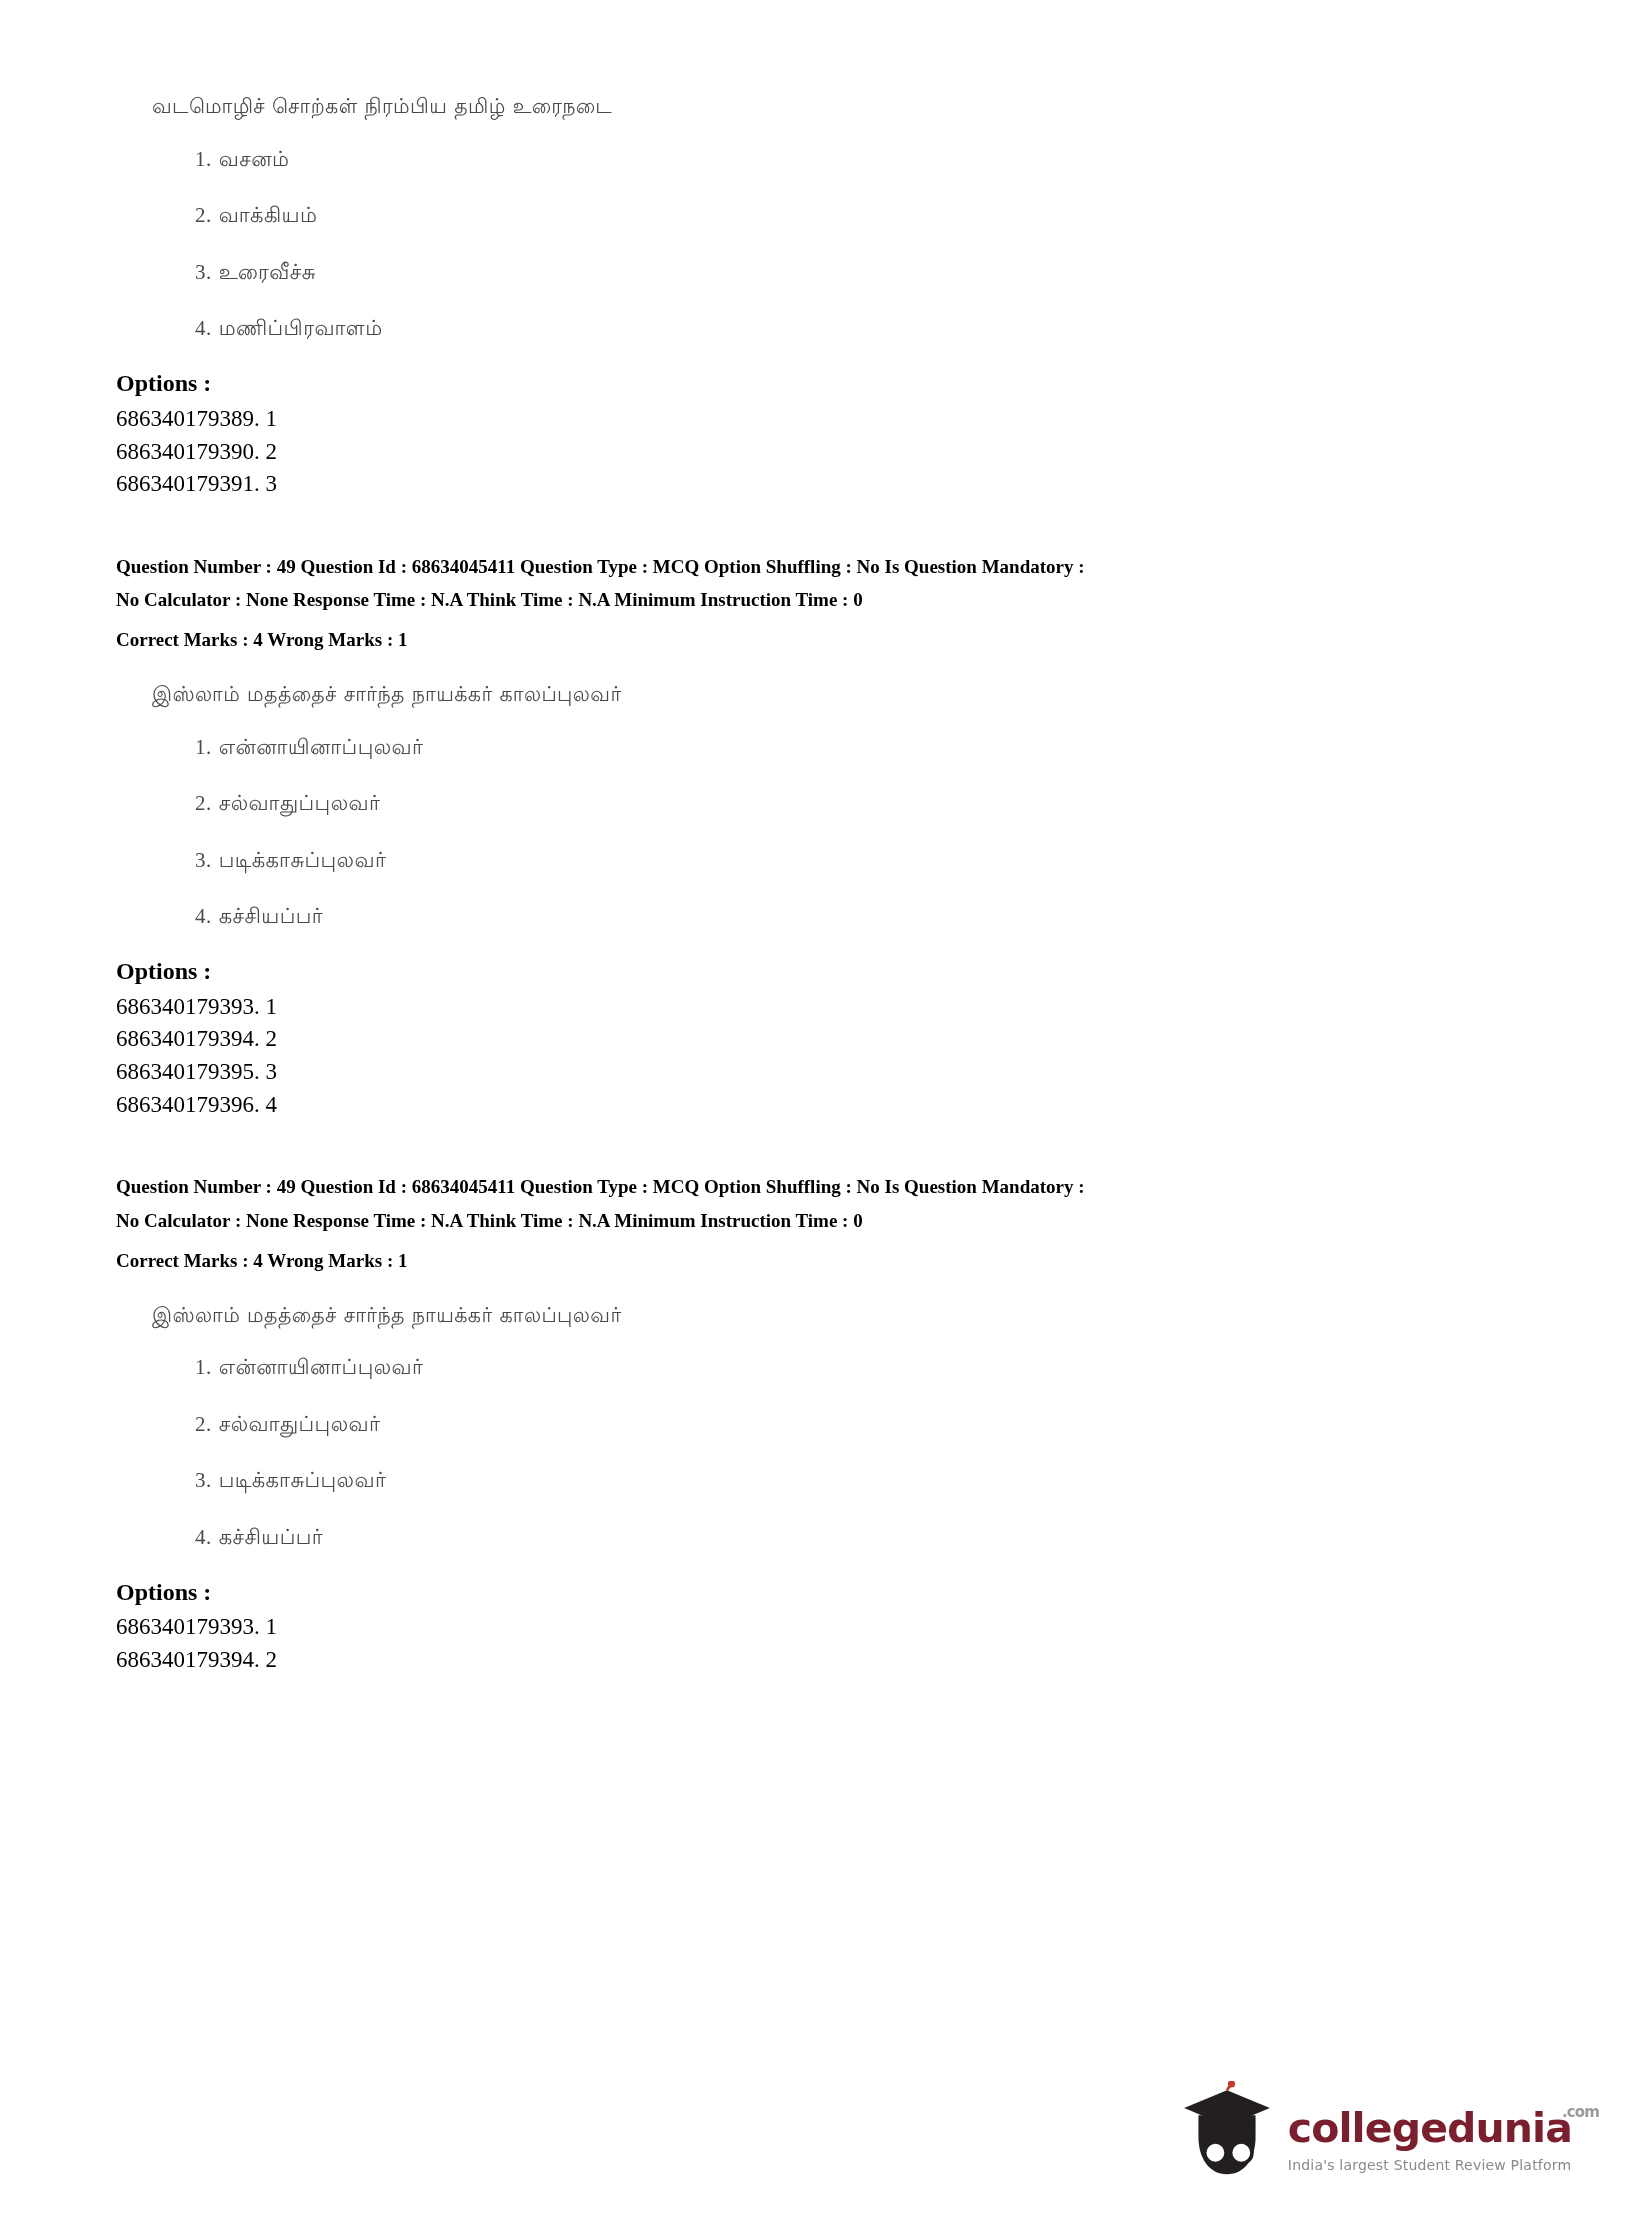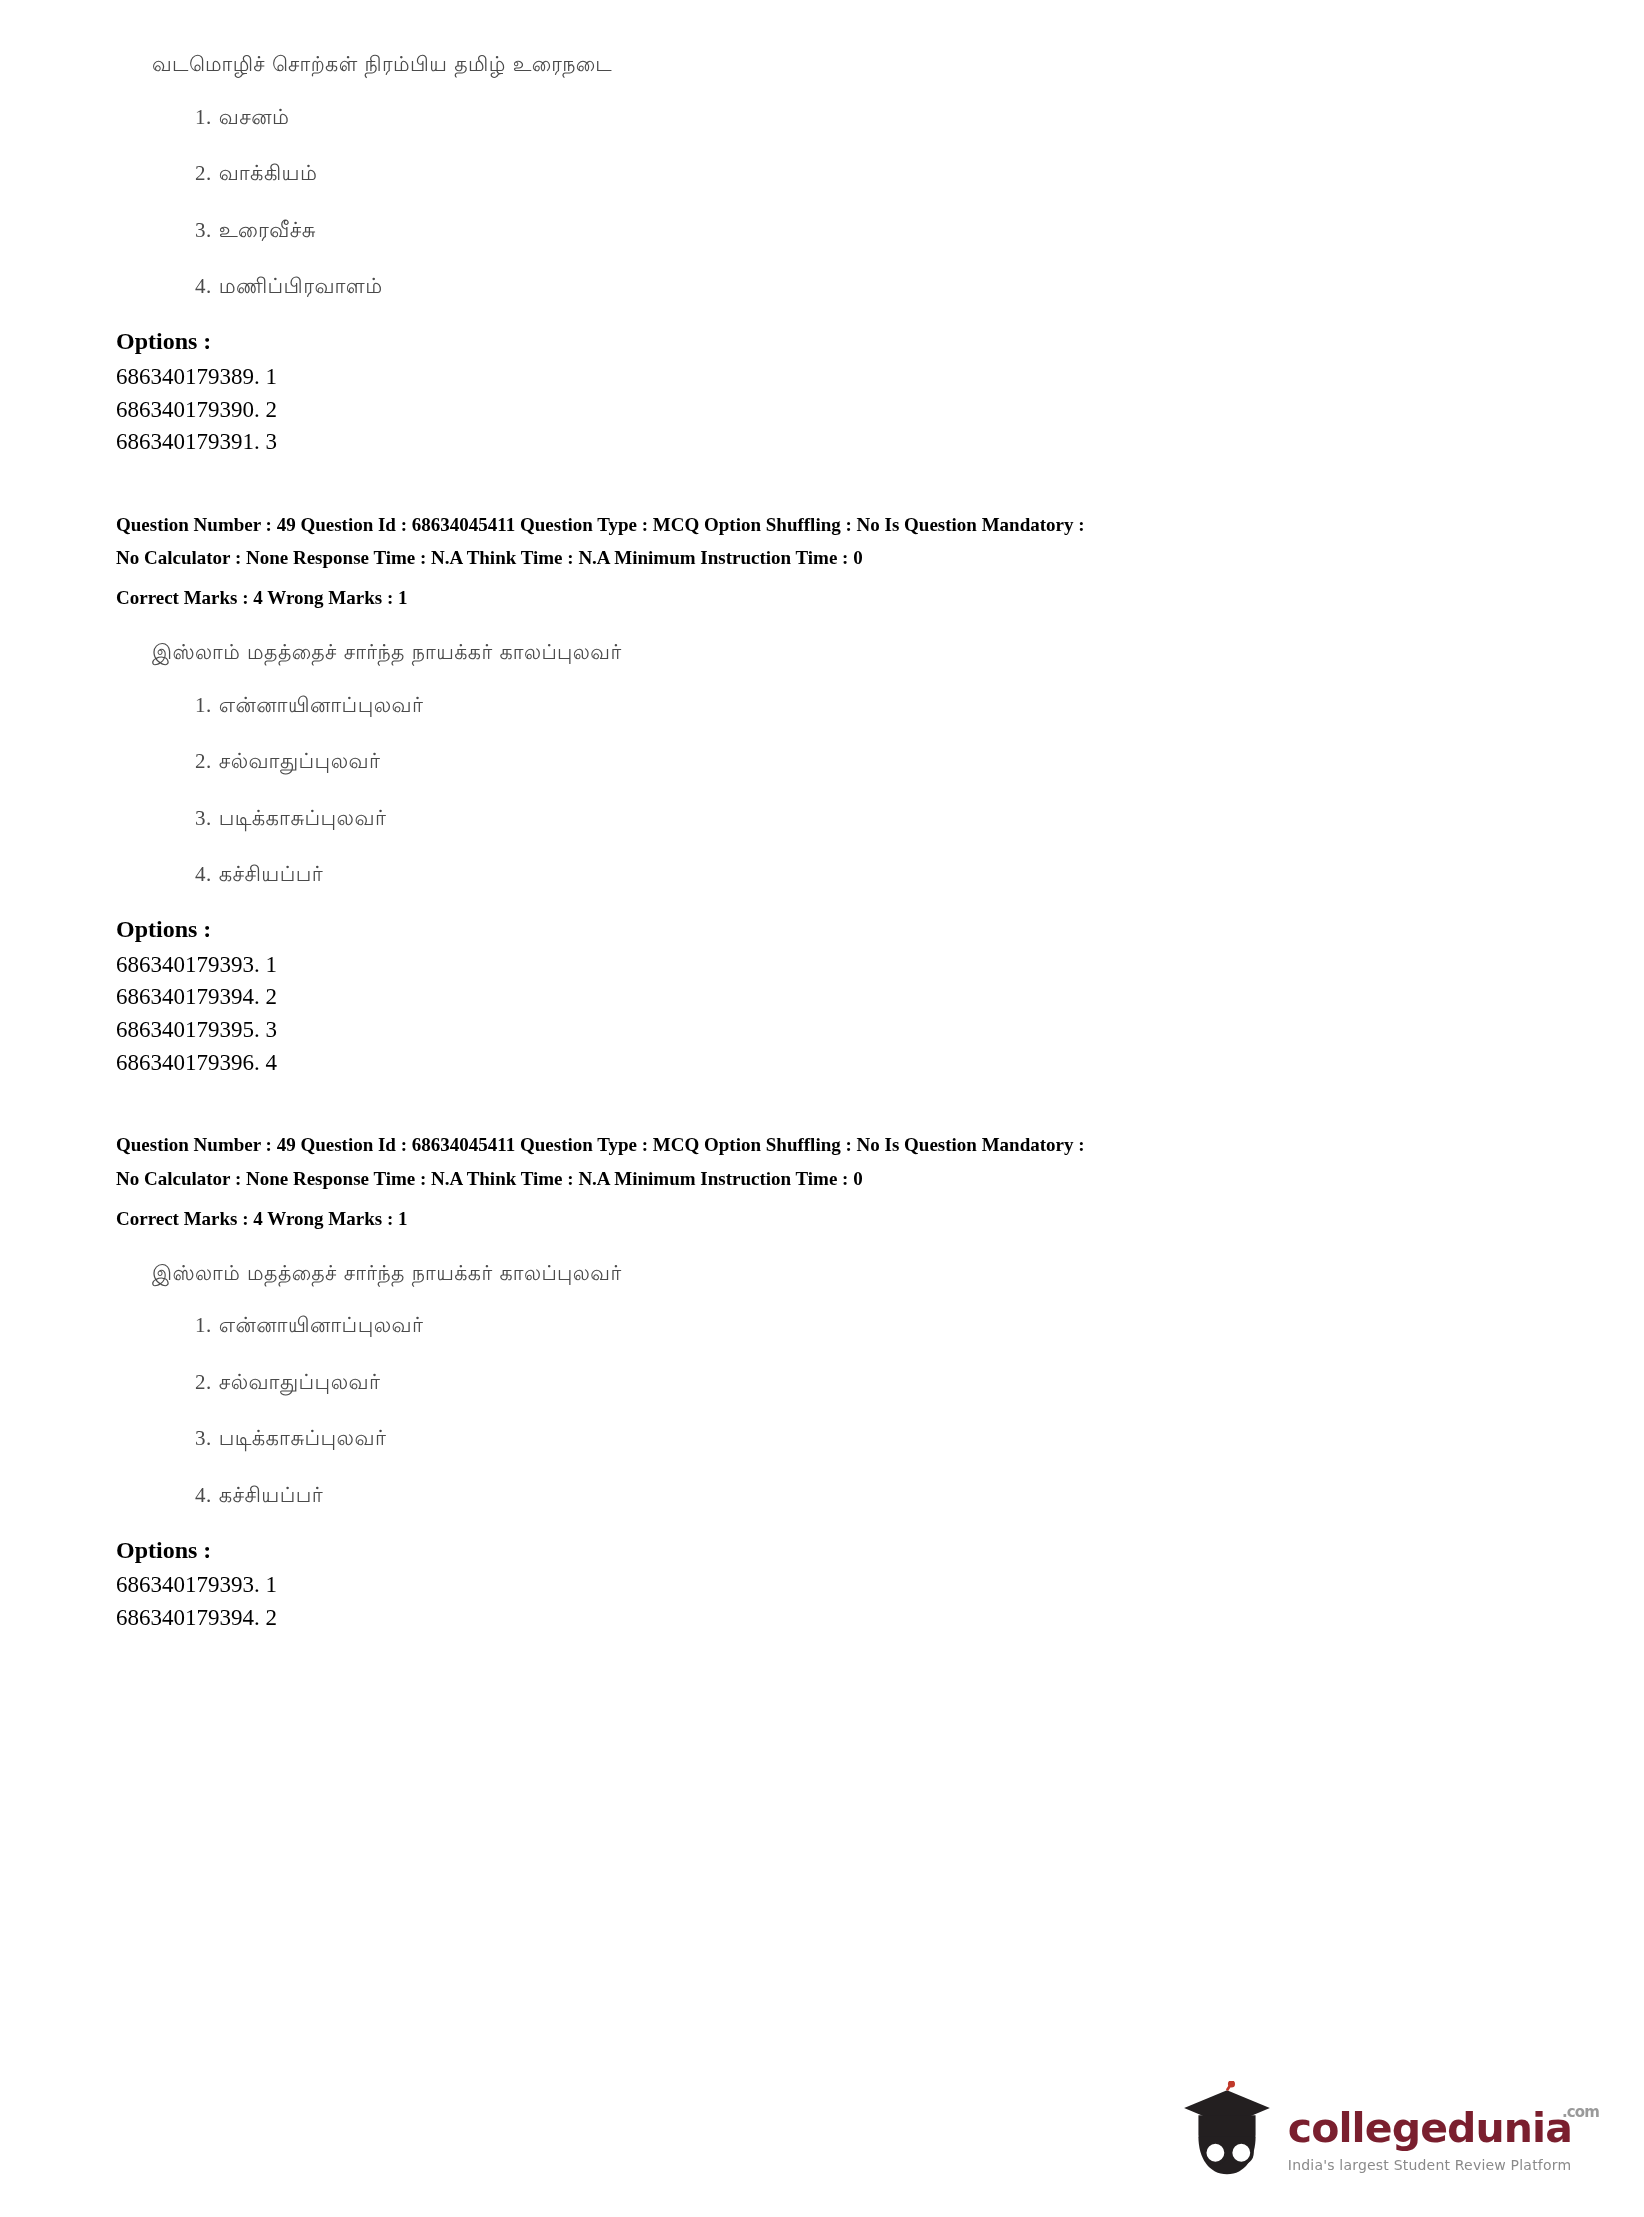--- a/index.html
+++ b/index.html
@@ -12,21 +12,21 @@
     min-height: 2217px;
     font-family: "Liberation Serif", serif;
     color: #000000;
     position: relative;
   }
   .page {
     position: relative;
     width: 1644px;
     min-height: 2217px;
     box-sizing: border-box;
-    padding: 49px 116px 36px 116px;
+    padding: 91px 116px 36px 116px;
   }
 
   
   .q-block {
     margin-left: 36px;
     color: #4a4a4a;
     font-family: "DejaVu Sans", sans-serif;
   }
   .q-stem {
     font-size: 20.6px;

